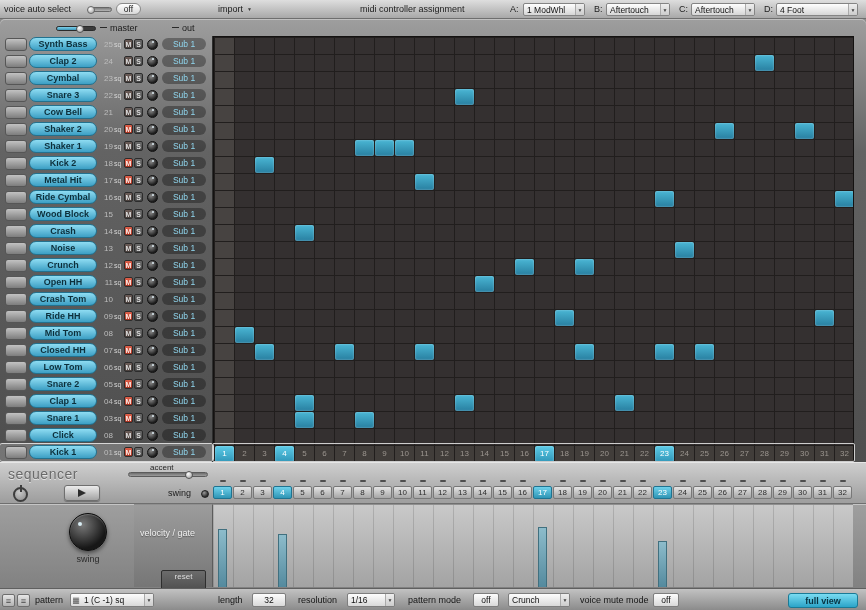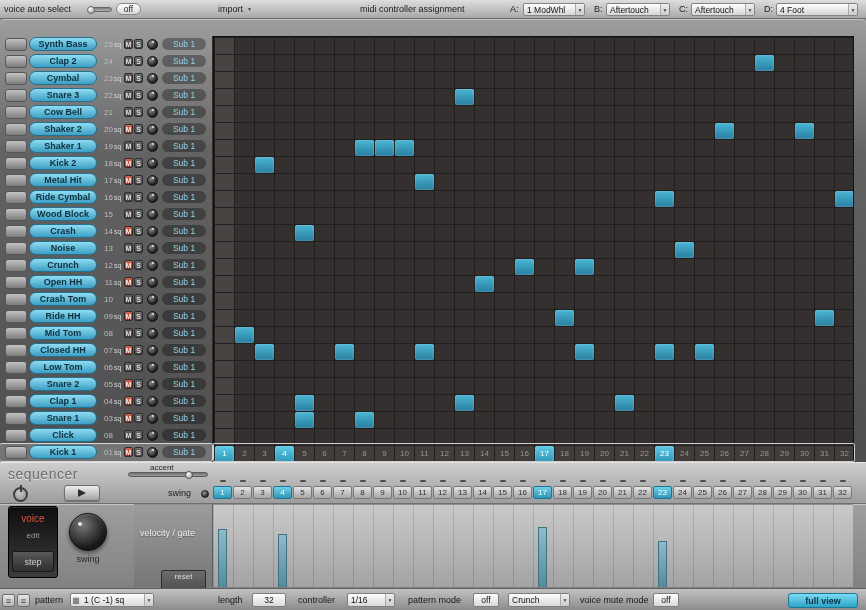--- a/index.html
+++ b/index.html
@@ -133,20 +133,28 @@
       <span class="dd-arr">▼</span>
     </div>
     <span class="tb-label" style="left:764px">D:</span>
     <div class="dd" style="left:776px;width:82px">
       <span class="txt">4 Foot</span>
       <span class="dd-arr">▼</span>
     </div>
   </div>
 
   <div class="panel"></div>
+  <div class="mixer-header">
+    <div class="master-slider">
+      <div class="master-fill"></div>
+      <div class="master-handle"></div>
+    </div>
+    <span class="hdr-label" style="left:100px">master</span>
+    <span class="hdr-label" style="left:172px">out</span>
+  </div>
 
   <div id="voice-list">
       <div class="voice-row" style="top: 0px;">
         <div class="vr-handle"></div>
         <div class="vr-name">Synth Bass</div>
         <div class="vr-num">25</div>
         <div class="vr-sq">sq</div>
         <div class="vr-m">M</div>
         <div class="vr-s">S</div>
         <div class="vr-knob">
@@ -1316,25 +1324,20 @@
         <div class="sstep" style="left: 500px;">26</div>
         <div class="sstep" style="left: 520px;">27</div>
         <div class="sstep" style="left: 540px;">28</div>
         <div class="sstep" style="left: 560px;">29</div>
         <div class="sstep" style="left: 580px;">30</div>
         <div class="sstep" style="left: 600px;">31</div>
         <div class="sstep" style="left: 620px;">32</div>
       </div>
     <div class="seq-divider"></div>
 
-    <div class="mode-box">
-      <div class="mode-voice">voice</div>
-      <div class="mode-edit">edit</div>
-      <div class="mode-step">step</div>
-    </div>
 
     <div class="knob-big"></div>
     <div class="knob-big-label">swing</div>
 
     <div class="velgate-panel">
       <div class="velgate-label">velocity / gate</div>
       <div class="reset-btn">reset</div>
     </div>
 
     <div id="velocity-area">
@@ -1381,21 +1384,21 @@
     <div class="icon-sq" style="left:2px">≡</div>
     <div class="icon-sq" style="left:17px">≡</div>
     <span class="bb-label" style="left:35px">pattern</span>
     <div class="bb-dd" style="left:70px;width:84px">
       <span class="grid-ic">▦</span>
       <span class="txt">1 (C -1) sq</span>
       <span class="dd-arr">▼</span>
     </div>
     <span class="bb-label" style="left:218px">length</span>
     <div class="bb-box" style="left:252px;width:34px">32</div>
-    <span class="bb-label" style="left:298px">controller</span>
+    <span class="bb-label" style="left:298px">resolution</span>
     <div class="bb-dd" style="left:347px;width:48px">
       <span class="txt">1/16</span>
       <span class="dd-arr">▼</span>
     </div>
     <span class="bb-label" style="left:408px">pattern mode</span>
     <div class="bb-box" style="left:473px;width:26px">off</div>
     <div class="bb-dd" style="left:508px;width:62px">
       <span class="txt">Crunch</span>
       <span class="dd-arr">▼</span>
     </div>

